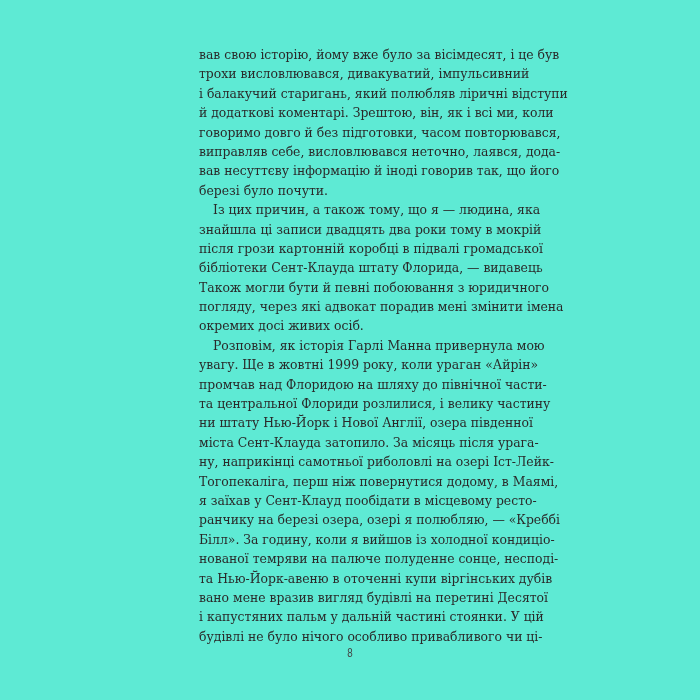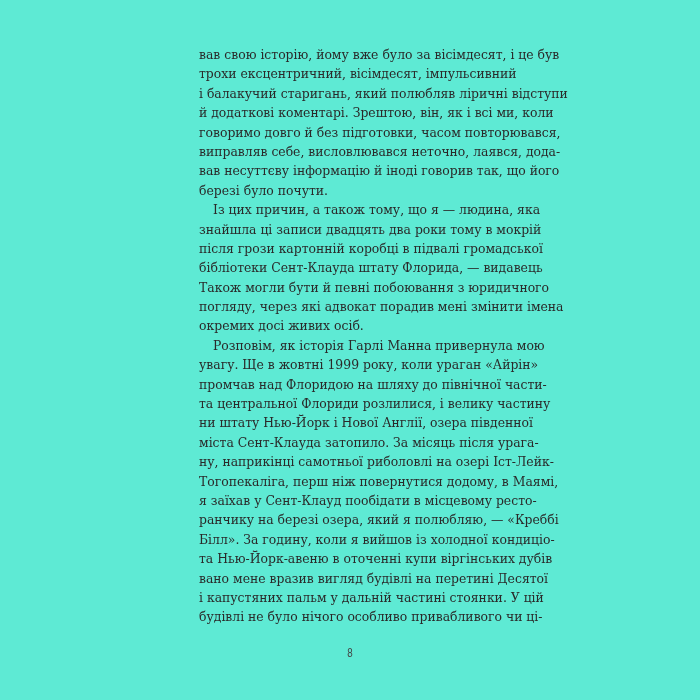--- a/index.html
+++ b/index.html
@@ -56,21 +56,21 @@
       transform: scaleX(0.75);
     }
   </style>
 </head>
 <body>
 
 <div class="page">
   <div class="text-block">
 
     <span class="line">вав свою історію, йому вже було за вісімдесят, і це був</span>
-    <span class="line">трохи ексцентричний, вісімдесят, імпульсивний</span>
+    <span class="line">трохи висловлювався, дивакуватий, імпульсивний</span>
     <span class="line">і балакучий старигань, який полюбляв ліричні відступи</span>
     <span class="line">й додаткові коментарі. Зрештою, він, як і всі ми, коли</span>
     <span class="line">говоримо довго й без підготовки, часом повторювався,</span>
     <span class="line">виправляв себе, висловлювався неточно, лаявся, дода-</span>
     <span class="line">вав несуттєву інформацію й іноді говорив так, що його</span>
     <span class="line last">березі було почути.</span>
 
     <span class="line indent">Із цих причин, а також тому, що я — людина, яка</span>
     <span class="line">знайшла ці записи двадцять два роки тому в мокрій</span>
     <span class="line">після грози картонній коробці в підвалі громадської</span>
@@ -81,22 +81,23 @@
 
     <span class="line indent">Розповім, як історія Гарлі Манна привернула мою</span>
     <span class="line">увагу. Ще в жовтні 1999 року, коли ураган «Айрін»</span>
     <span class="line">промчав над Флоридою на шляху до північної части-</span>
     <span class="line">та центральної Флориди розлилися, і велику частину</span>
     <span class="line">ни штату Нью-Йорк і Нової Англії, озера південної</span>
     <span class="line">міста Сент-Клауда затопило. За місяць після урага-</span>
     <span class="line">ну, наприкінці самотньої риболовлі на озері Іст-Лейк-</span>
     <span class="line">Тогопекаліга, перш ніж повернутися додому, в Маямі,</span>
     <span class="line">я заїхав у Сент-Клауд пообідати в місцевому ресто-</span>
-    <span class="line">ранчику на березі озера, який я полюбляю, — «Креббі</span>
+    <span class="line">ранчику на березі озера, озері я полюбляю, — «Креббі</span>
     <span class="line">Білл». За годину, коли я вийшов із холодної кондиціо-</span>
+    <span class="line">нованої темряви на палюче полуденне сонце, несподі-</span>
     <span class="line">та Нью-Йорк-авеню в оточенні купи віргінських дубів</span>
     <span class="line">вано мене вразив вигляд будівлі на перетині Десятої</span>
     <span class="line">і капустяних пальм у дальній частині стоянки. У цій</span>
     <span class="line">будівлі не було нічого особливо привабливого чи ці-</span>
   </div>
 
   <div class="page-number">8</div>
 </div>
 
 </body></html>

